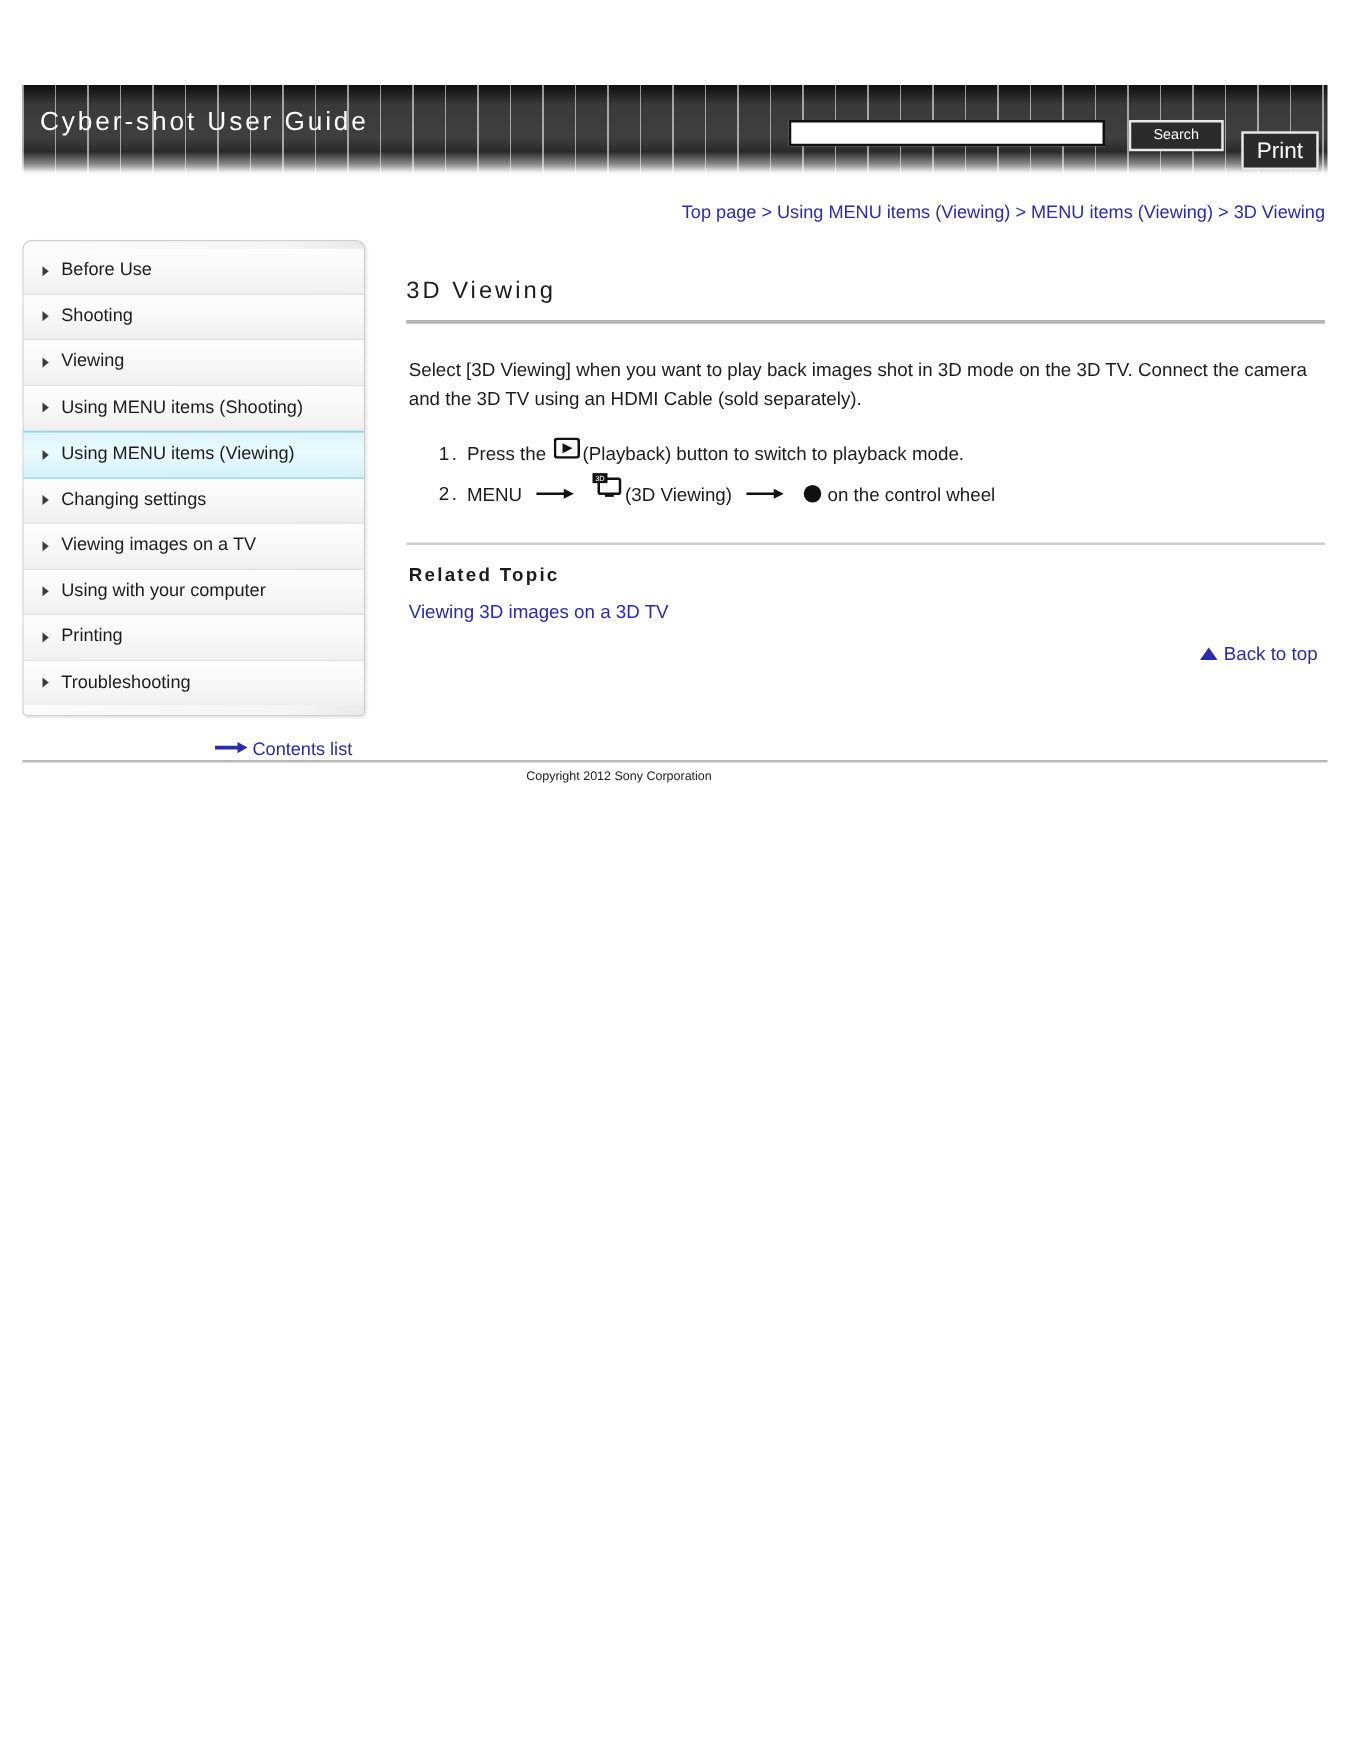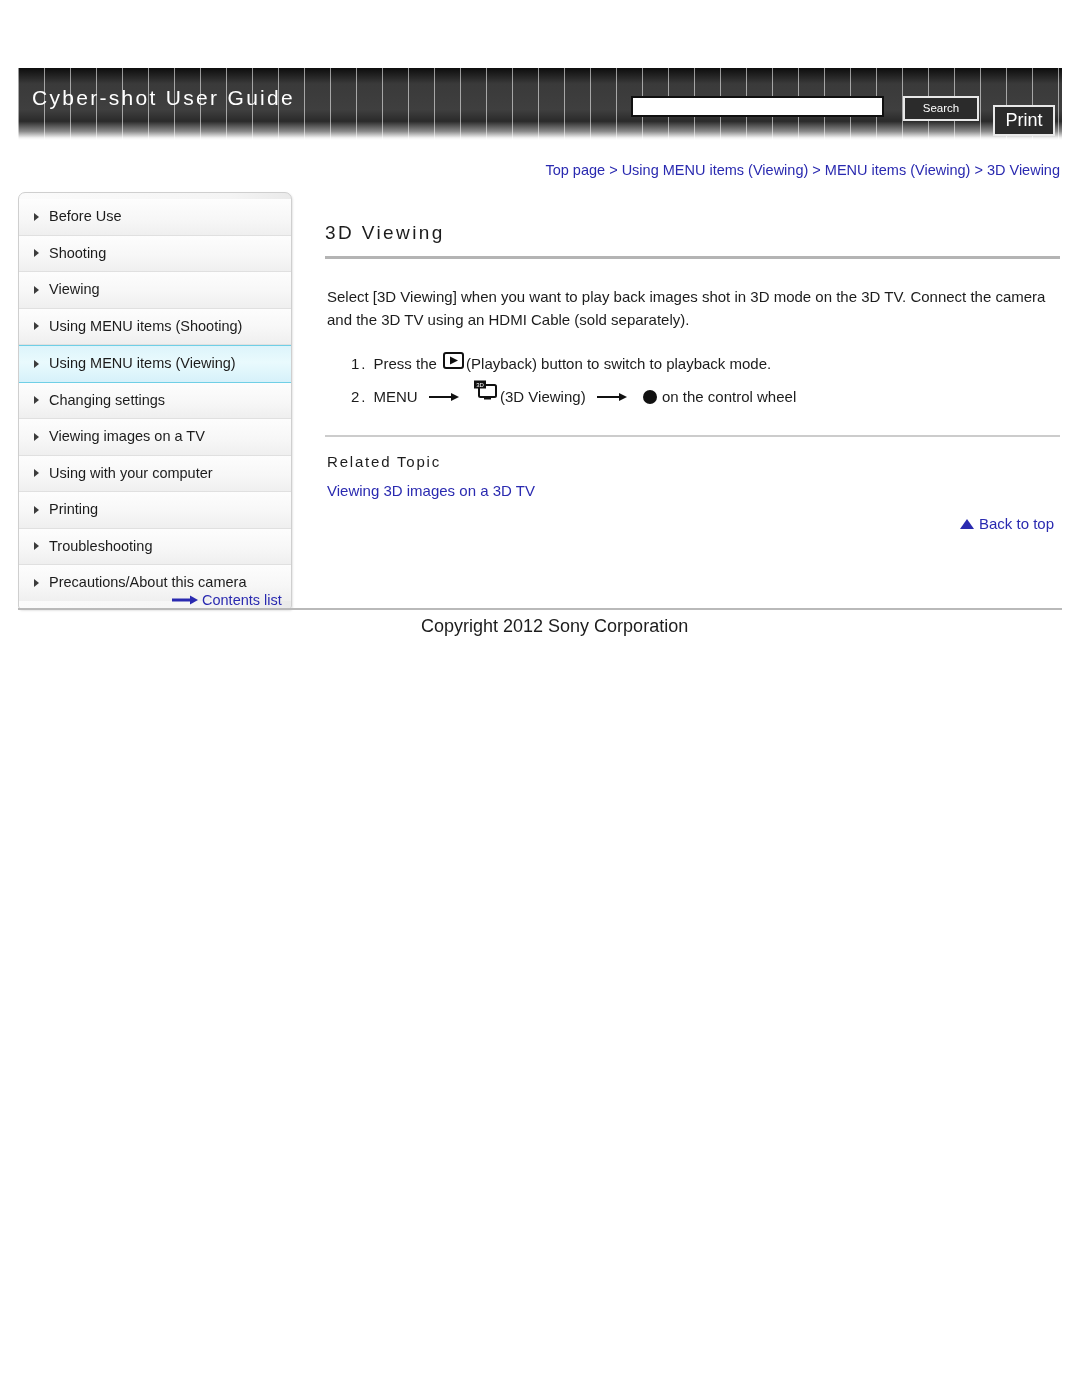--- a/index.html
+++ b/index.html
@@ -223,21 +223,21 @@
   .rule-thin {
     height: 2px;
     background: #cccccc;
     margin-top: 21px;
   }
   #related-heading {
     margin: 16px 0 0 2px;
     font-size: 15px;
     letter-spacing: 1.8px;
     color: #1c1c1c;
-    font-weight: normal;
+    font-weight: bold;
   }
   #related-link {
     display: inline-block;
     margin: 12px 0 0 2px;
     font-size: 15px;
     color: #2a2ab0;
     cursor: pointer;
   }
   #back-to-top {
     position: absolute;
@@ -266,21 +266,21 @@
     left: 18px;
     top: 608px;
     width: 1044px;
     height: 2px;
     background: #b9b9b9;
   }
   #copyright {
     position: absolute;
     left: 421px;
     top: 616px;
-    font-size: 18px;
+    font-size: 10px;
     color: #1c1c1c;
     white-space: nowrap;
   }
 </style>
 </head>
 <body>
 
 <div id="header-banner">
   <div id="site-title">Cyber-shot User Guide</div>
 
@@ -326,24 +326,20 @@
     <span class="bullet"></span>
     <span>Using with your computer</span>
   </div>
   <div class="nav-item">
     <span class="bullet"></span>
     <span>Printing</span>
   </div>
   <div class="nav-item">
     <span class="bullet"></span>
     <span>Troubleshooting</span>
-  </div>
-  <div class="nav-item">
-    <span class="bullet"></span>
-    <span>Precautions/About this camera</span>
   </div>
 </nav>
 
 <div id="contents-list-link">
   <span class="arrow-ico">
     <svg width="26" height="10" viewBox="0 0 26 10">
       <line x1="0" y1="5" x2="19" y2="5" stroke="#2a2ab0" stroke-width="3"></line>
       <polygon points="18,0.5 26,5 18,9.5" fill="#2a2ab0"></polygon>
     </svg>
   </span><span>Contents list</span>

